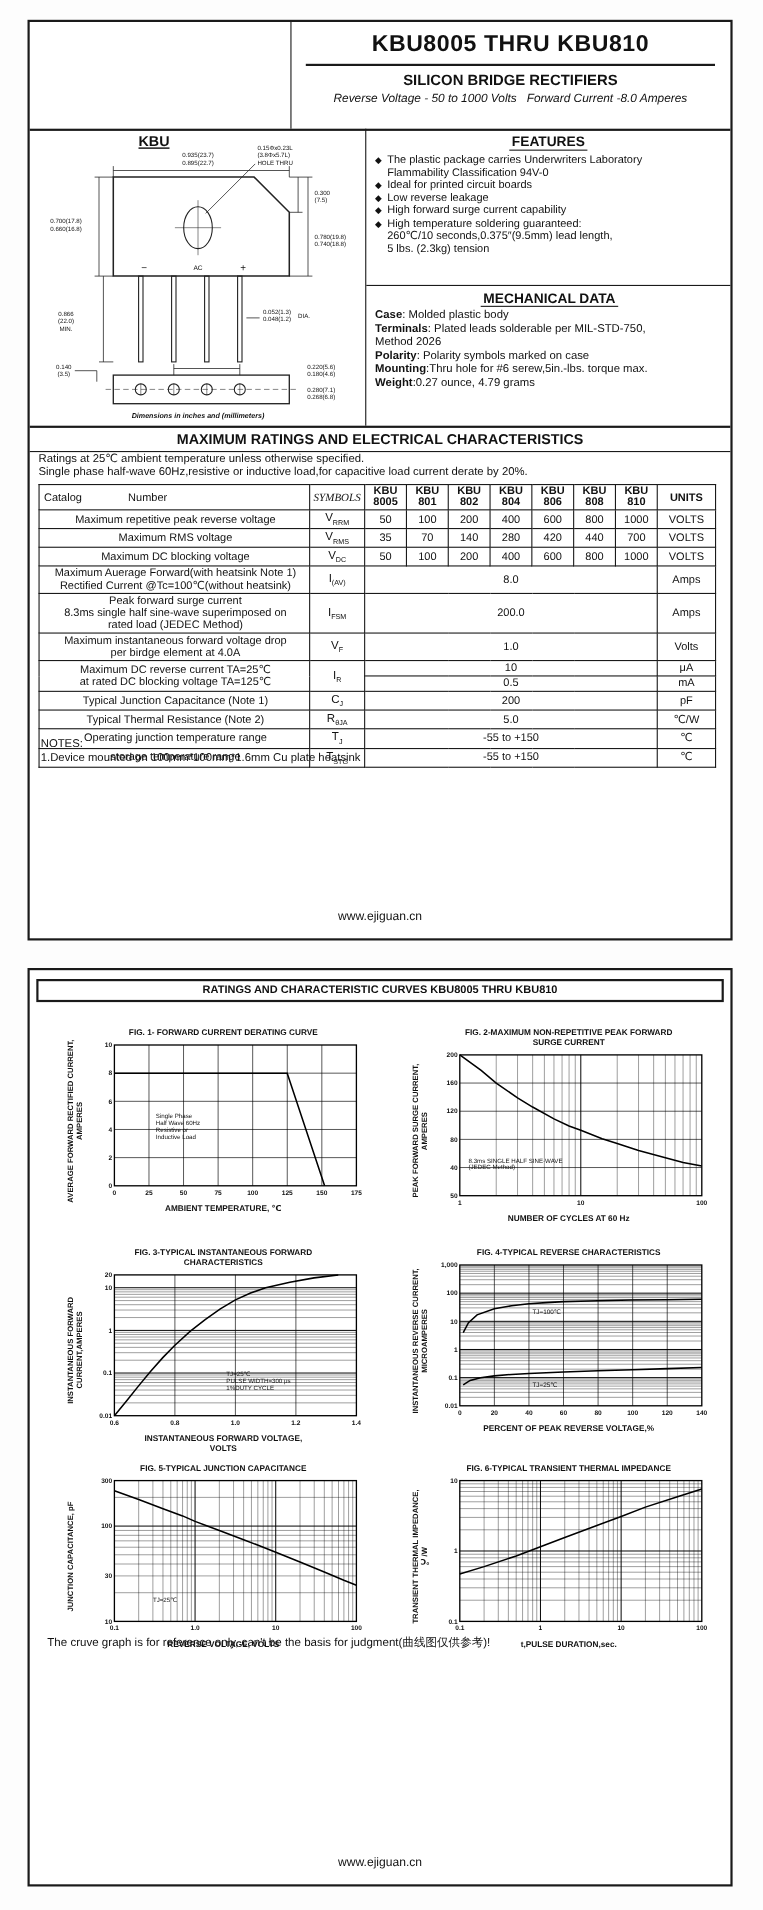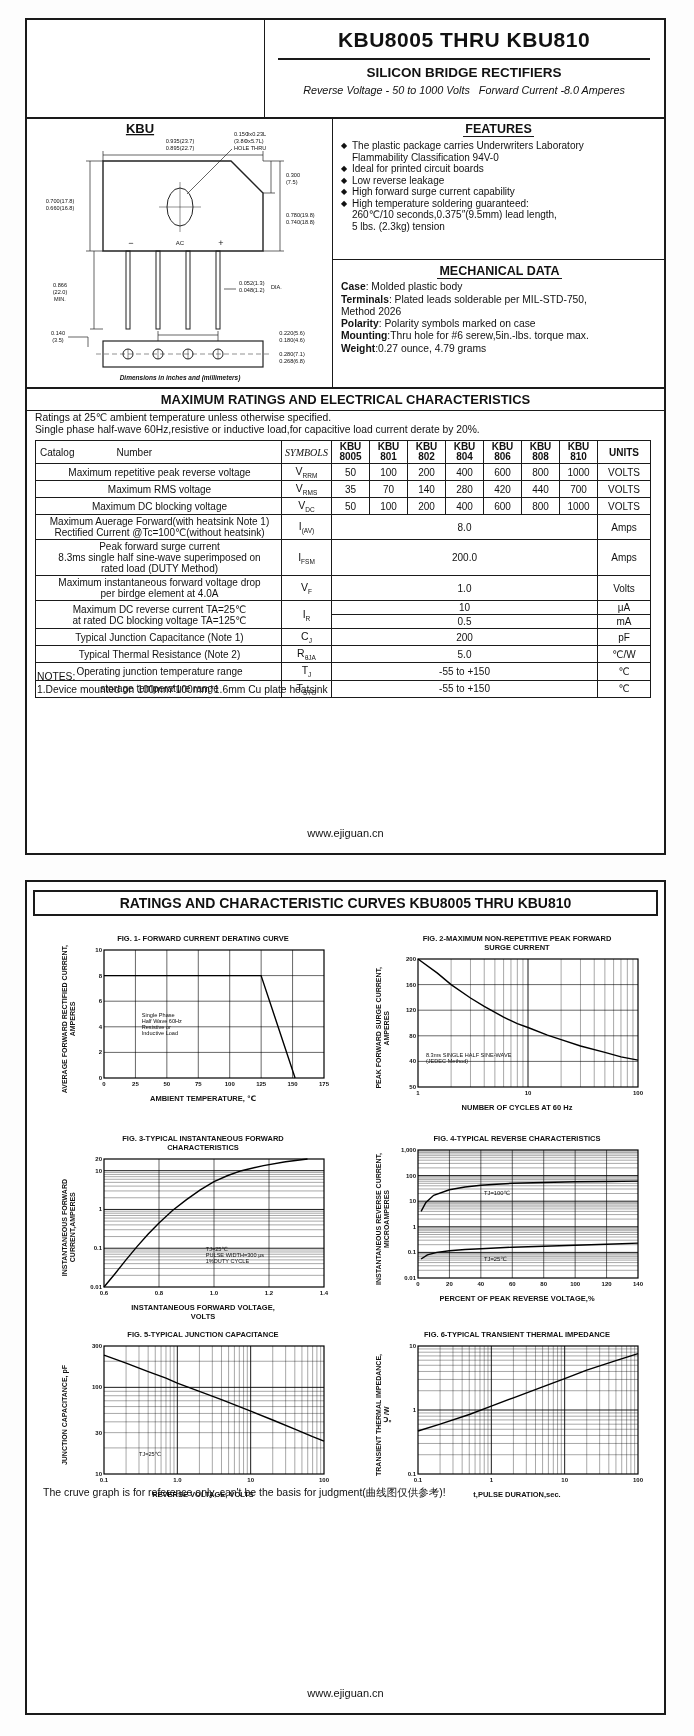--- a/index.html
+++ b/index.html
@@ -48,21 +48,21 @@
   .notes{position:absolute;top:650px;left:10px;font-size:10.3px;line-height:13px;}
   .pgfooter{position:absolute;left:0;right:0;text-align:center;font-size:11px;}
   #page1 .pgfooter{bottom:14px;}
   #page2 .pgfooter{bottom:14px;}
 
   
   .pkg{position:absolute;left:1px;top:2px;}
   .pkg svg text{font-family:"Liberation Sans","DejaVu Sans",sans-serif;}
 
   
-  .p2titlebox{margin:8px 6px 0 6px;border:2px solid #1a1a1a;text-align:center;font-weight:bold;font-size:14px;padding:3px 0;}
+  .p2titlebox{margin:8px 6px 0 6px;border:2px solid #1a1a1a;text-align:center;font-weight:bold;font-size:10px;padding:3px 0;}
   .fig{position:absolute;}
   .fig-title{font-size:7.5px;font-weight:bold;text-align:center;white-space:pre-line;line-height:1.2;margin-left:16px;width:252px;}
   .figrow{display:flex;align-items:center;margin-top:2px;}
   .ylab{writing-mode:vertical-rl;transform:rotate(180deg);text-align:center;font-size:7px;font-weight:bold;white-space:pre-line;line-height:1.2;width:16px;}
   .xlab{font-size:7.5px;font-weight:bold;text-align:center;white-space:pre-line;line-height:1.2;margin-left:16px;width:252px;margin-top:1px;}
   svg.chart text{font-family:"Liberation Sans","DejaVu Sans",sans-serif;}
   .disclaimer{position:absolute;left:16px;top:604px;font-size:10.5px;}
 </style>
 </head>
 <body>
@@ -323,21 +323,21 @@
             <div>Rectified Current @Tc=100℃(without heatsink)</div>
           </td>
           <td class="sym"><span>I</span><sub>(AV)</sub></td>
           <td class="valcell" colspan="7">8.0</td>
           <td class="valcell">Amps</td>
         </tr>
         <tr>
           <td class="desc">
             <div>Peak forward surge current</div>
             <div>8.3ms single half sine-wave superimposed on</div>
-            <div>rated load (DUTY Method)</div>
+            <div>rated load (JEDEC Method)</div>
           </td>
           <td class="sym"><span>I</span><sub>FSM</sub></td>
           <td class="valcell" colspan="7">200.0</td>
           <td class="valcell">Amps</td>
         </tr>
         <tr>
           <td class="desc">
             <div>Maximum instantaneous forward voltage drop</div>
             <div>per birdge element at 4.0A</div>
           </td>

